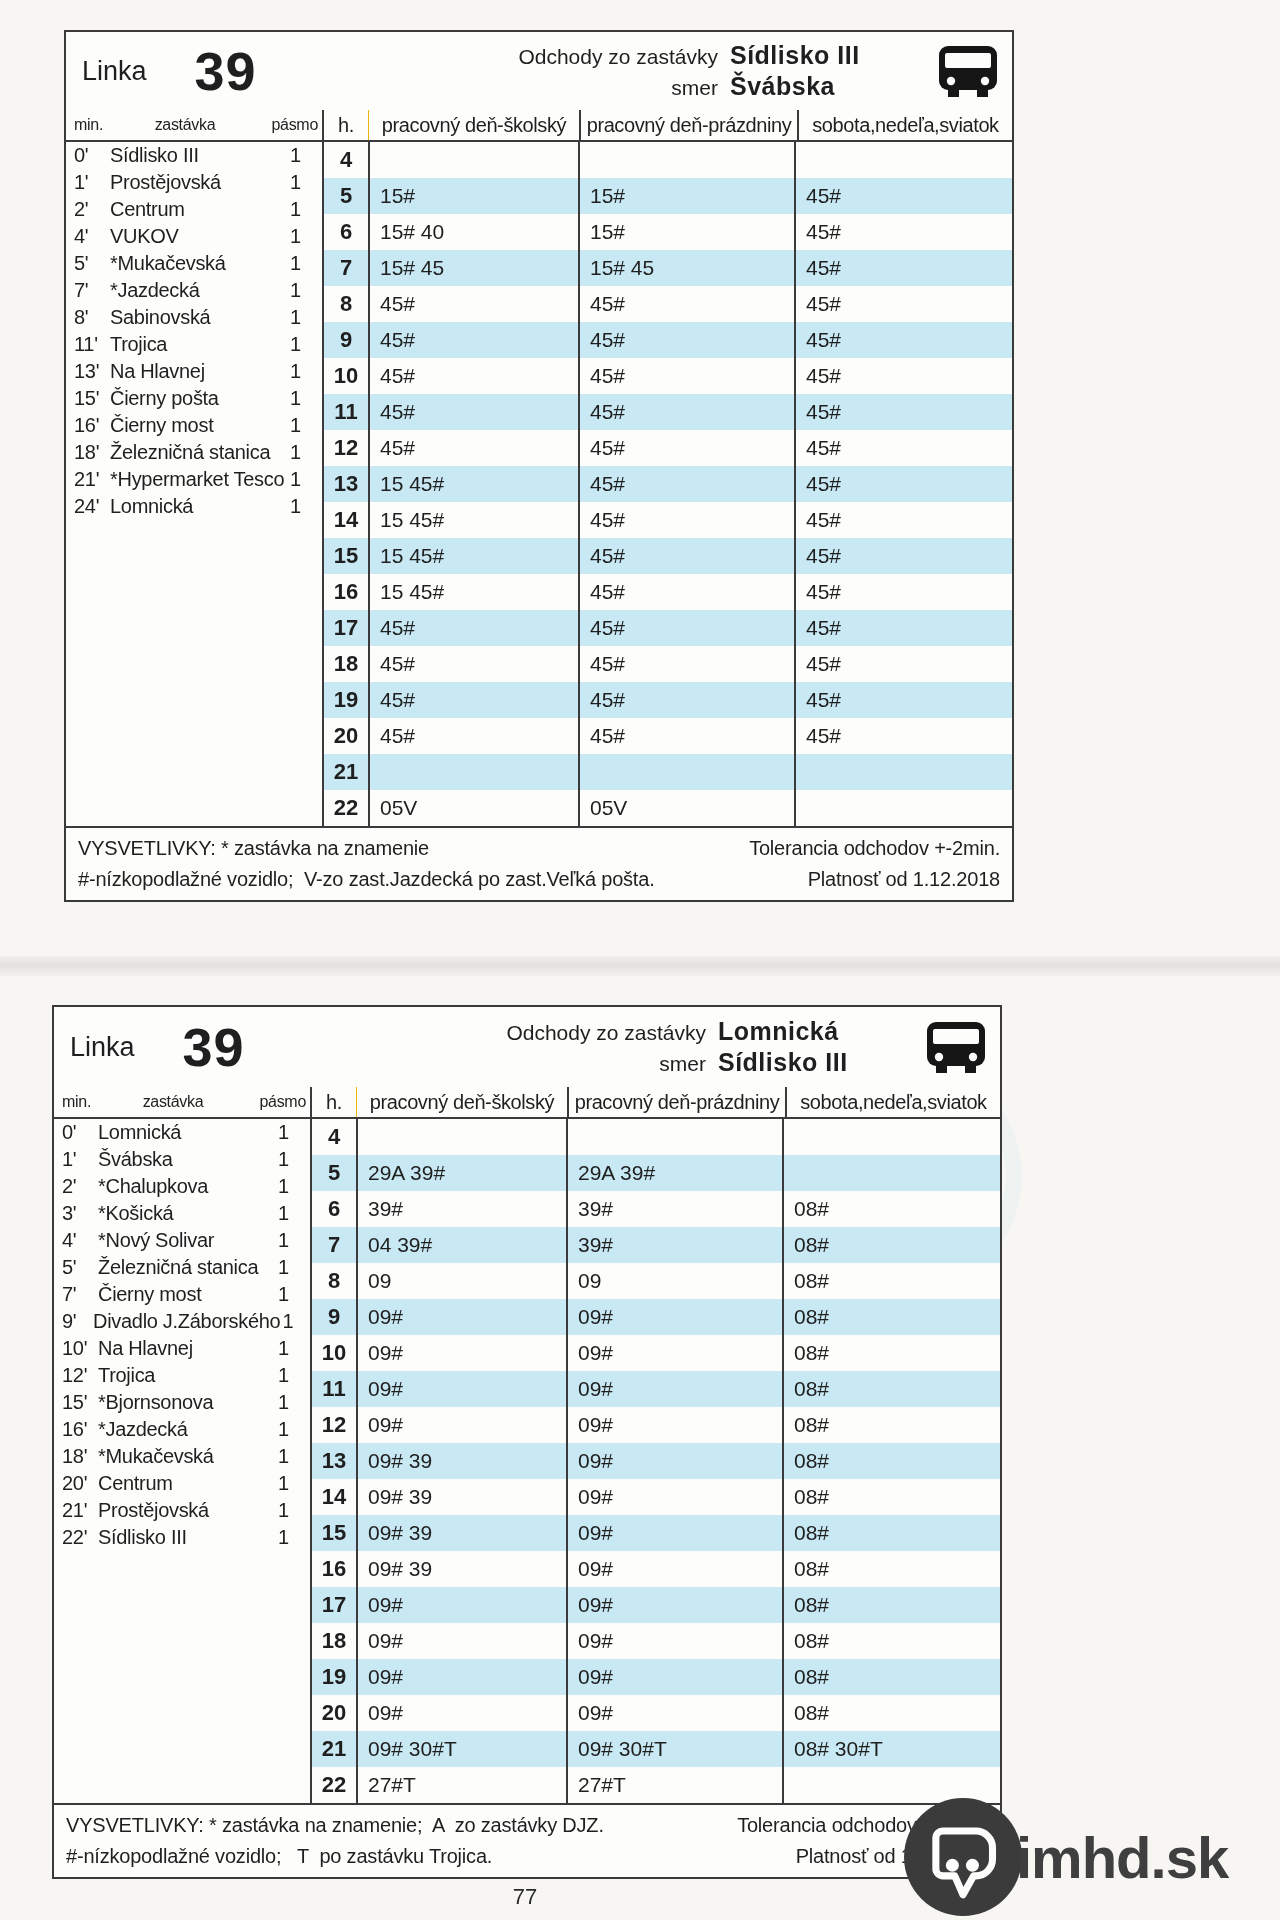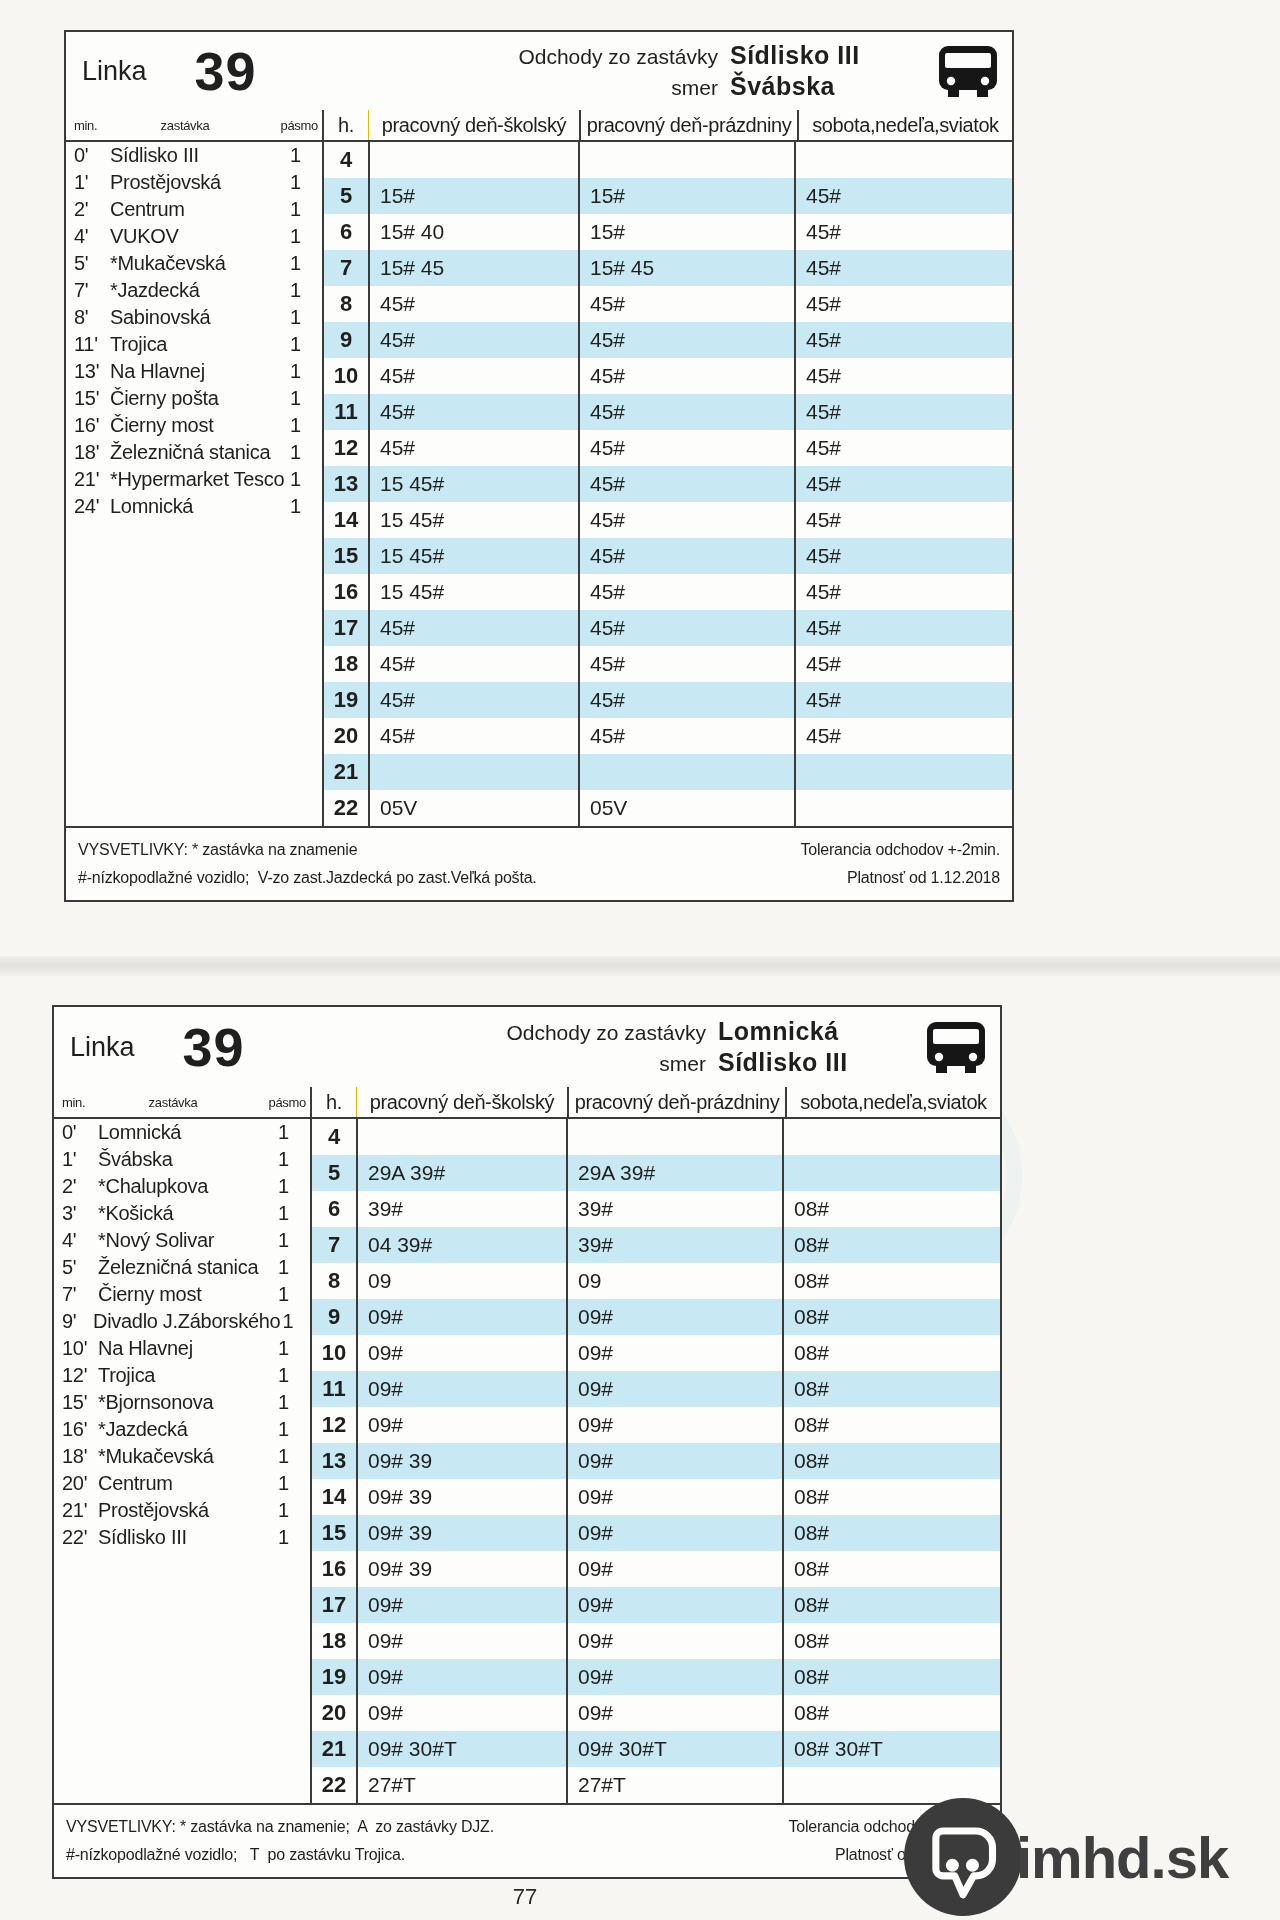--- a/index.html
+++ b/index.html
@@ -13,21 +13,21 @@
   .linka-wrap{display:flex;align-items:center;width:300px;padding-left:16px;box-sizing:border-box;}
   .linka-label{font-size:27px;}
   .line-number{font-size:54px;font-weight:bold;margin-left:48px;letter-spacing:1px;}
   .route{display:grid;grid-template-columns:auto auto;column-gap:12px;row-gap:2px;margin:0 auto;align-items:baseline;}
   .route .lbl{font-size:21px;text-align:right;}
   .route .val{font-size:25px;font-weight:bold;text-align:left;letter-spacing:0.5px;}
   .bus-icon{position:absolute;right:12px;top:50%;transform:translateY(-50%);width:64px;height:54px;}
   
   .grid{display:flex;}
   .stops{width:256px;box-sizing:border-box;}
-  .stops-header{display:flex;align-items:center;height:30px;border-bottom:2px solid #3a3a3a;font-size:13px;letter-spacing:-0.3px;}
+  .stops-header{display:flex;align-items:center;height:30px;border-bottom:2px solid #3a3a3a;font-size:16px;letter-spacing:-0.3px;}
   .sh-min{width:52px;padding-left:8px;box-sizing:border-box;}
   .sh-stop{flex:1;text-align:center;}
   .sh-zone{width:70px;text-align:right;padding-right:4px;box-sizing:border-box;}
   .stop-row{display:flex;align-items:center;height:27px;font-size:20px;letter-spacing:-0.3px;}
   .s-min{width:44px;padding-left:8px;box-sizing:border-box;white-space:nowrap;}
   .s-name{flex:1;white-space:nowrap;overflow:visible;}
   .s-zone{width:34px;text-align:left;padding-left:2px;box-sizing:border-box;}
   .hours{flex:1;border-left:2px solid #3a3a3a;}
   .hours-header{display:flex;align-items:center;height:30px;border-bottom:2px solid #3a3a3a;font-size:20px;letter-spacing:-0.4px;}
   .hh-h{width:44px;text-align:center;}
@@ -36,21 +36,21 @@
   .hh-c3{flex:1;text-align:center;border-left:2px solid #3a3a3a;align-self:stretch;line-height:30px;}
   .hour-row{display:flex;align-items:center;height:36px;font-size:21px;}
   .hour-row.striped{background:#c8e8f3;}
   .h-num{width:44px;text-align:center;font-weight:bold;font-size:22px;align-self:stretch;line-height:36px;}
   .tcol{align-self:stretch;line-height:36px;border-left:2px solid #3a3a3a;padding-left:10px;box-sizing:border-box;white-space:pre;}
   .c1{width:210px;}
   .c2{width:216px;}
   .c3{flex:1;}
   
   .tt-footer{border-top:2px solid #3a3a3a;height:74px;display:flex;flex-direction:column;justify-content:space-evenly;padding:2px 12px;box-sizing:border-box;}
-  .f-row{display:flex;justify-content:space-between;align-items:flex-end;font-size:16px;letter-spacing:-0.2px;}
+  .f-row{display:flex;justify-content:space-between;align-items:flex-end;font-size:20px;letter-spacing:-0.2px;}
   .f-row span{white-space:pre-wrap;}
   .pagenum{position:absolute;width:946px;text-align:center;font-size:22px;color:#2a2a2a;}
   
   .ghost{position:absolute;border-radius:50%;border:16px solid #a9cfdd;opacity:0.10;pointer-events:none;}
   
   .imhd{position:absolute;display:flex;align-items:center;z-index:5;}
   .imhd-text{font-size:58px;font-weight:bold;color:#3f3f3f;letter-spacing:-1px;margin-left:-6px;}
 </style>
 </head>
 <body>

